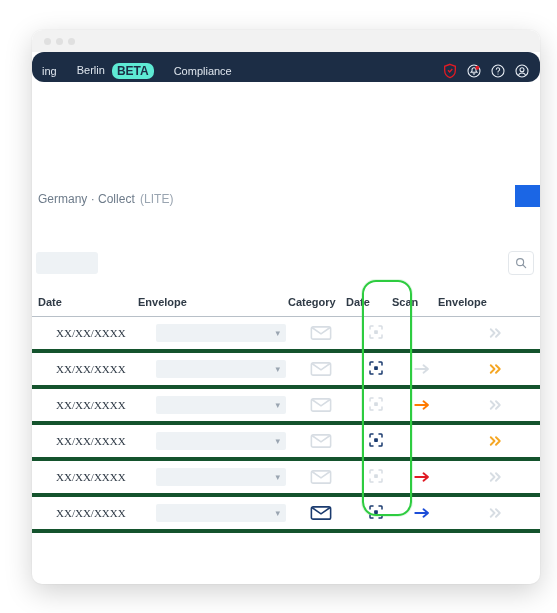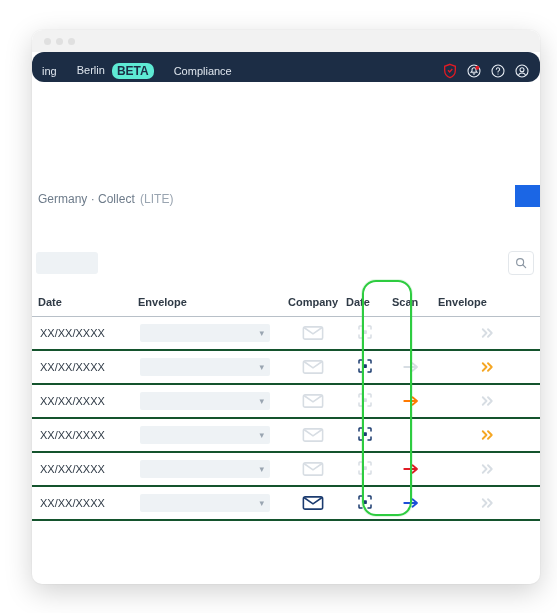--- a/index.html
+++ b/index.html
@@ -98,26 +98,27 @@
   col.c-coll  { }
   thead th {
     text-align:left;
     font-size: 11px;
     font-weight: 600;
     color: #2f3a46;
     padding: 8px 4px 8px 6px;
     border-bottom: 1px solid #b8c0c8;
   }
   tbody td {
-    padding: 6px 4px 6px 8px;
-    border-bottom: 2px solid #14532d;
+    padding: 6px 4px 6px 24px;
+    border-bottom: 4px solid #14532d;
     font-size: 11px;
     color: #2f3a46;
     vertical-align: middle;
     height: 30px;
+    font-family: Liberation Serif, serif;
   }
   .cat-select {
     width: 130px; height:18px;
     background:#eef2f5; border-radius:2px;
     display:flex; align-items:center; justify-content:flex-end;
     padding-right:6px; cursor:pointer;
   }
   .chev { color:#9aa5b1; font-size:9px; }
 
   .env-ico, .scan-ico, .send-ico, .coll-ico {
@@ -210,21 +211,21 @@
           <col class="c-cat">
           <col class="c-env">
           <col class="c-scan">
           <col class="c-send">
           <col class="c-coll">
       </colgroup>
       <thead>
         <tr>
           <th>Date</th>
           <th>Envelope</th>
-          <th>Company</th>
+          <th>Category</th>
           <th>Date</th>
           <th>Scan</th>
           <th>Envelope</th>
         </tr>
       </thead>
       <tbody id="tbody">
           <tr>
     <td>XX/XX/XXXX</td>
     <td>
       <div class="cat-select">

